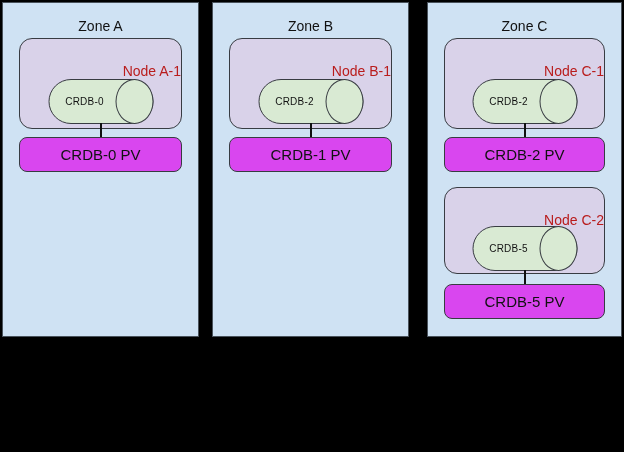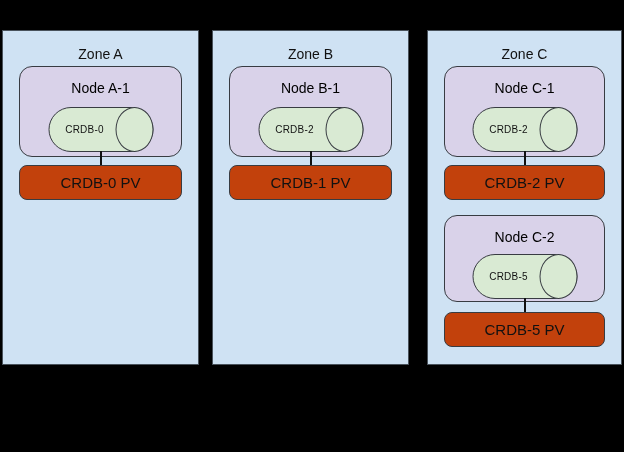--- a/index.html
+++ b/index.html
@@ -5,21 +5,21 @@
   html, body { margin: 0; padding: 0; }
   body {
     width: 624px; height: 452px;
     background: #000000;
     font-family: "Liberation Sans", sans-serif;
     color: #111111;
     overflow: hidden;
   }
   * { box-sizing: border-box; }
 
-  .diagram { position: relative; width: 624px; height: 390px; background: #000000; margin-top: 28px; }
+  .diagram { position: relative; width: 624px; height: 390px; background: #000000; }
 
   .zone {
     position: absolute; top: 2px; height: 335px;
     background: #cfe2f3;
     border: 1px solid #49525b;
   }
   .zone-a { left: 2px;   width: 197px; }
   .zone-b { left: 212px; width: 197px; text-decoration: underline; }
   .zone-c { left: 427px; width: 195px; padding-left: 36px; }
 
@@ -31,22 +31,22 @@
   .node {
     position: absolute; left: 16px; right: 16px;
     background: #d9d2e9;
     border: 1px solid #383c42;
     border-radius: 13px;
   }
   .node-row1 { top: 35px;  height: 91px; }
   .node-row2 { top: 184px; height: 87px; }
 
   .node-label {
-    position: absolute; top: 13px; left: 0; width: 100%;
-    text-align: center; font-size: 14px; color: #000000;
+    position: absolute; top: 24px; left: 0; width: 100%;
+    text-align: right; font-size: 14px; color: #b91c1c;
   }
 
   .pod {
     position: absolute; left: 50%; transform: translateX(-50%);
     width: 105px; height: 45px;
   }
   .pod-row1 { top: 40px; }
   .pod-row2 { top: 38px; }
   .pod-body {
     position: absolute; inset: 0;
@@ -68,21 +68,21 @@
 
   .connector {
     position: absolute; left: 50%; transform: translateX(-50%);
     width: 2px; background: #111111;
   }
   .connector-row1 { top: 120px; height: 14px; }
   .connector-row2 { top: 267px; height: 14px; }
 
   .pv {
     position: absolute; left: 16px; right: 16px; height: 35px;
-    background: #c2410c;
+    background: #d946ef;
     border: 1px solid #383c42;
     border-radius: 8px;
     display: flex; align-items: center; justify-content: center;
   }
   .pv-row1 { top: 134px; }
   .pv-row2 { top: 281px; }
   .pv-label { font-size: 15px; color: #111111; }
 </style>
 </head>
 <body>

